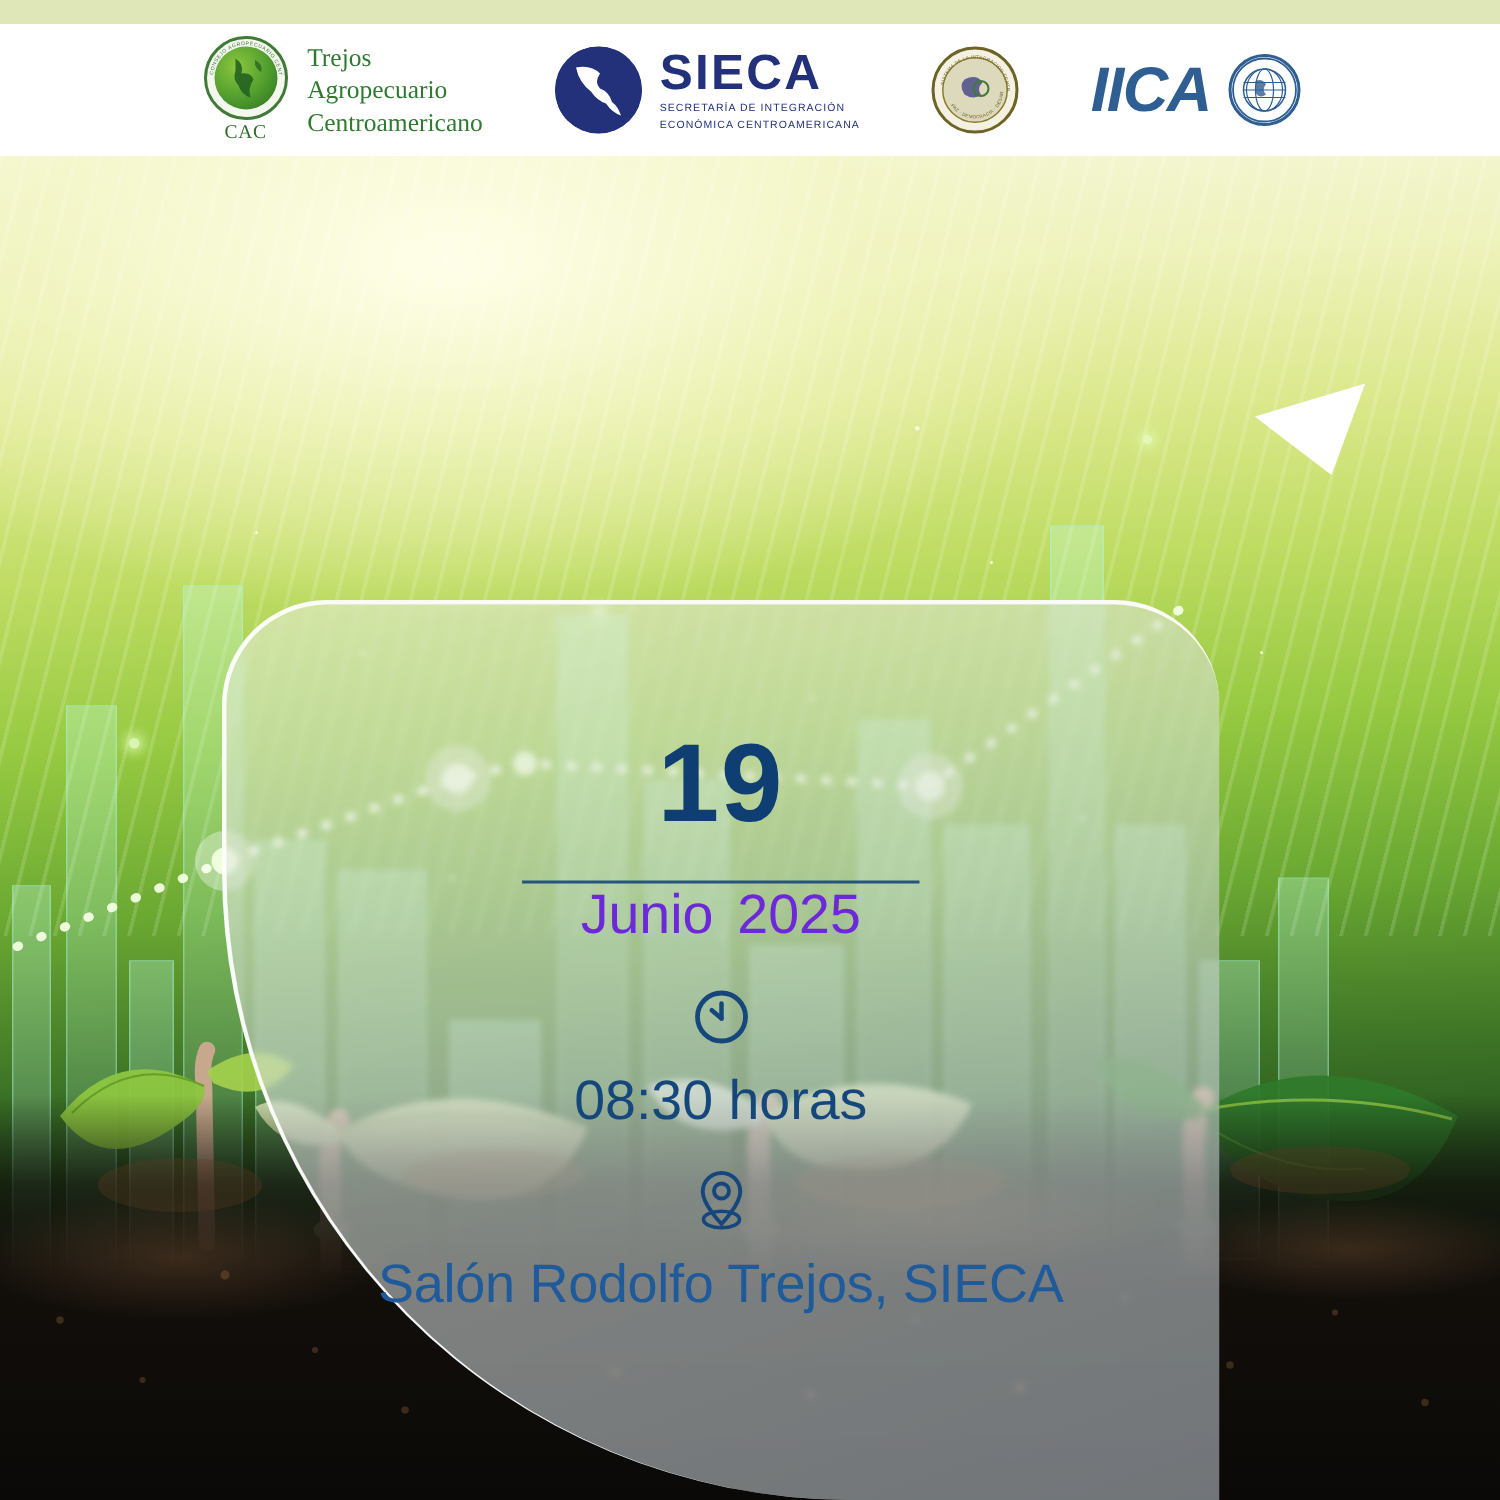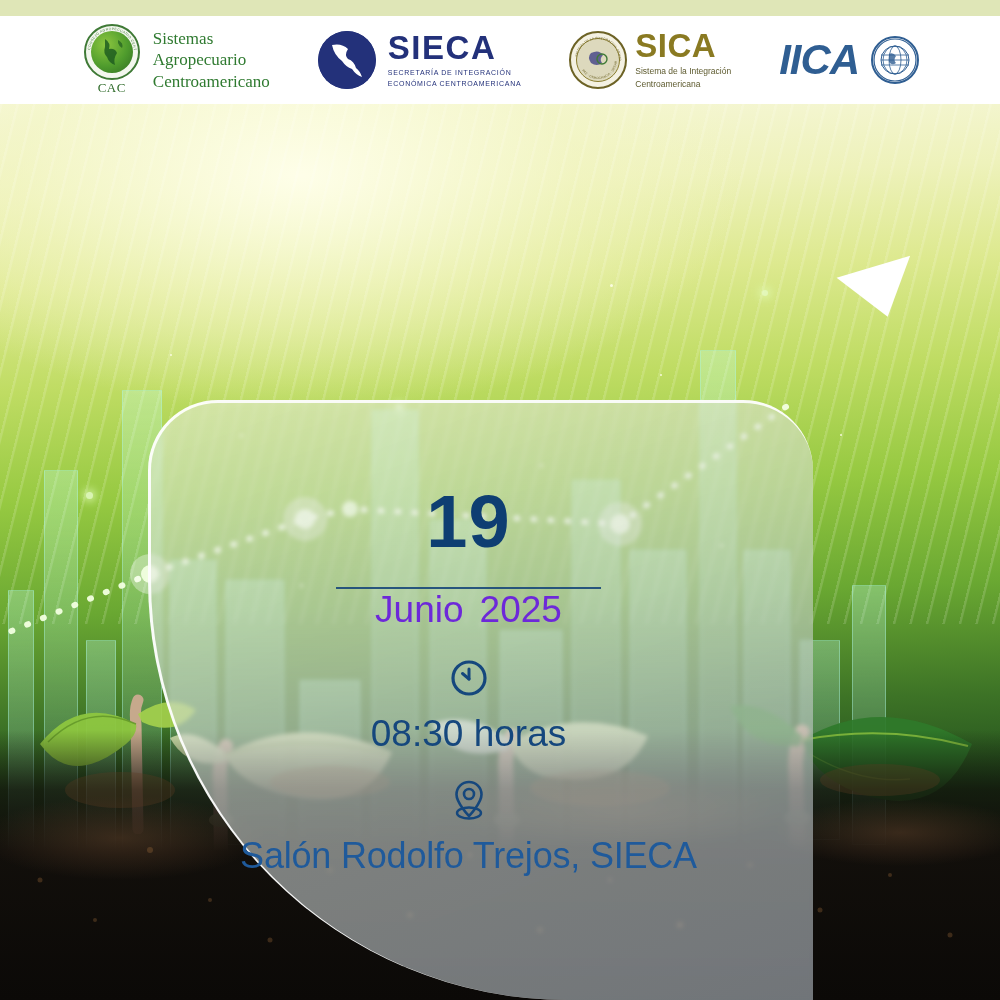--- a/index.html
+++ b/index.html
@@ -181,21 +181,21 @@
   
   .title-block {
     position: absolute; left: 0; top: 180px; width: 1000px;
     text-align: center; z-index: 30;
     color: #1b4a7a;
     font-family: "Liberation Sans", sans-serif;
   }
   .title-line1 { font-size: 35px; font-weight: bold; letter-spacing: -.2px; line-height: 1.28; }
   .title-line { font-size: 33px; font-weight: normal; line-height: 1.33; letter-spacing: -.2px; }
 
-  .info { position: absolute; left: 136px; top: 400px; width: 665px; z-index: 30; text-align: center; color: #15477d; }
+  .info { position: absolute; left: 148px; top: 400px; width: 665px; z-index: 30; text-align: center; color: #15477d; }
   .day {
     font-size: 74px; font-weight: bold; color: #0e3e72;
     letter-spacing: 1px; line-height: 1; margin-top: 85px;
   }
   .divider {
     width: 265px; height: 2px; background: #1b4a7a;
     margin: 28px auto 0; opacity: .92;
   }
   .month-year {
     font-size: 37px; color: #6d28d9; letter-spacing: 0px;
@@ -370,21 +370,21 @@
           <defs>
               <path id="cacArc" d="M6,28 A22,22 0 0,1 50,28"></path>
             </defs>
           <text font-size="3.4" fill="#3f7a36" letter-spacing=".4">
             <textPath href="#cacArc" startOffset="3%">CONSEJO AGROPECUARIO CENTROAMERICANO</textPath>
           </text>
         </svg>
         <div class="cac-abbrev">CAC</div>
       </div>
       <div class="cac-words">
-        <div>Sistemas</div>
+        <div>Trejos</div>
         <div>Agropecuario</div>
         <div>Centroamericano</div>
       </div>
     </div>
 
     <div class="logo sieca-wrap">
       <div class="sieca-mark">
         <svg width="58" height="58" viewBox="0 0 58 58">
           <circle cx="29" cy="29" r="29" fill="#23317a"></circle>
           <path d="M14 14 Q24 12 30 18 Q26 24 30 28 Q36 30 38 37 Q42 40 44 46 Q38 44 34 38 Q28 36 24 30 Q16 24 14 14 Z" fill="#ffffff"></path>
@@ -411,27 +411,20 @@
             <path id="sicaArcB" d="M10,29 A19,19 0 0,0 48,29"></path>
           </defs>
           <text font-size="3.1" fill="#6d6326" letter-spacing=".2">
             <textPath href="#sicaArcT" startOffset="5%">SISTEMA DE LA INTEGRACION CENTROAMERICANA</textPath>
           </text>
           <text font-size="3.1" fill="#6d6326" letter-spacing=".2">
             <textPath href="#sicaArcB" startOffset="18%">PAZ · DEMOCRACIA · DESARROLLO</textPath>
           </text>
         </svg>
       </div>
-      <div class="sica-txt">
-        <div class="sica-name">SICA</div>
-        <div class="sica-sub">
-          <div>Sistema de la Integración</div>
-          <div>Centroamericana</div>
-        </div>
-      </div>
     </div>
 
     <div class="logo iica-wrap">
       <div class="iica-name">IICA</div>
       <div class="iica-mark">
         <svg width="44" height="44" viewBox="0 0 44 44" style="position:absolute;left:0;top:0;">
           <circle cx="22" cy="22" r="21" fill="#fff" stroke="#2f5e92" stroke-width="1.2"></circle>
           <circle cx="22" cy="22" r="14" fill="#ffffff" stroke="#2f5e92" stroke-width="1"></circle>
           <g stroke="#2f5e92" stroke-width=".8" fill="none">
             <ellipse cx="22" cy="22" rx="6" ry="14"></ellipse>

